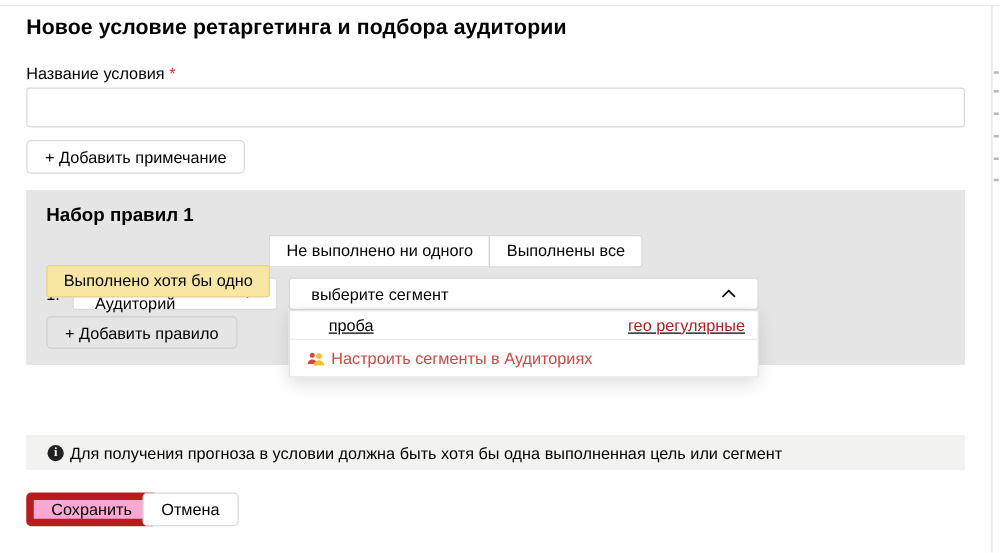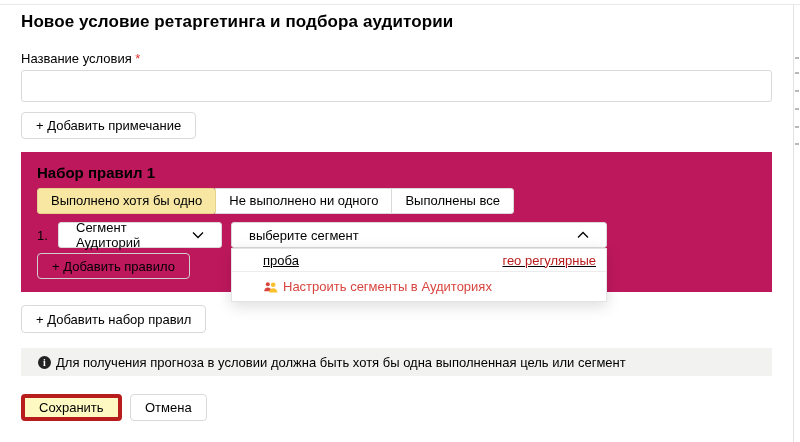--- a/index.html
+++ b/index.html
@@ -20,62 +20,62 @@
     border: 1px solid #d9d9d9; border-radius: 3px; font-size: 13px; padding: 0 10px;
     font-family: "Liberation Sans", sans-serif; outline: none; background: #fff; }
 
   .btn { display: inline-flex; align-items: center; justify-content: center;
     border: 1px solid #d9d9d9; border-radius: 4px; background: #fff;
     font-size: 13px; font-family: "Liberation Sans", sans-serif; cursor: pointer;
     padding: 0 14px; white-space: nowrap; color: #000; }
 
   .add-note-btn { position: absolute; left: 21px; top: 112px; height: 27px; }
 
-  .ruleset-panel { position: absolute; left: 21px; top: 152px; width: 751px; height: 140px; background: #be185d; }
+  .ruleset-panel { position: absolute; left: 21px; top: 152px; width: 751px; height: 140px; background: #e5e5e5; }
   .ruleset-title { position: absolute; left: 16px; top: 12px; font-size: 15px; font-weight: bold; }
 
   .tabs { position: absolute; left: 16px; top: 36px; display: flex; }
   .tab { height: 26px; line-height: 24px; padding: 0 13px; background: #fff;
     border: 1px solid #d9d9d9; margin-left: -1px; font-size: 13px; cursor: pointer; white-space: nowrap; }
   .tab:first-child { margin-left: 0; border-radius: 3px 0 0 3px; }
   .tab:last-child { border-radius: 0 3px 3px 0; }
-  .tab.selected { background: #f7e7a3; border-color: #e5d28c; position: relative; z-index: 1; border-radius: 3px; }
+  .tab.selected { background: #f7e7a3; border-color: #e5d28c; position: relative; z-index: 1; border-radius: 3px; margin-top: 24px; }
 
   .rule-row-index { position: absolute; left: 16px; top: 76px; font-size: 13px; color: #000; }
 
   .control { display: flex; align-items: center; justify-content: space-between;
     background: #fff; border: 1px solid #d9d9d9; border-radius: 3px; height: 26px;
     padding: 0 17px; font-size: 13px; cursor: pointer; }
   .type-select { position: absolute; left: 37px; top: 70px; width: 164px; }
   .segment-combobox { position: absolute; left: 210px; top: 70px; width: 376px; }
   .chev { flex: 0 0 auto; margin-left: 8px; display: inline-flex; }
 
   .add-rule-btn { position: absolute; left: 16px; top: 101px; height: 26px; background: transparent; border-color: #cfcfcd; }
 
   .dropdown-menu { position: absolute; left: 231px; top: 248px; width: 376px; background: #fff;
     border: 1px solid #e4e4e4; box-shadow: 0 4px 14px rgba(0,0,0,.14); z-index: 5; }
   .menu-option { height: 23px; display: flex; align-items: center; justify-content: space-between;
     padding: 0 10px 0 31px; border-bottom: 1px solid #ececec; cursor: pointer; text-decoration: underline; }
   .option-name { font-size: 13px; }
   .option-type { font-size: 13px; color: #b91c1c; }
-  .menu-link-row { height: 29px; display: flex; align-items: center; cursor: pointer; margin-left: 32px; }
+  .menu-link-row { height: 29px; display: flex; align-items: center; padding-left: 14px; cursor: pointer; }
   .aud-icon { width: 14px; height: 12px; margin-right: 5px; flex: 0 0 auto; }
   .menu-link-text { font-size: 13px; color: #d8453e; }
 
   .add-ruleset-btn { position: absolute; left: 21px; top: 305px; height: 28px; }
 
   .info-bar { position: absolute; left: 21px; top: 348px; width: 751px; height: 28px; background: #f2f2f0;
     display: flex; align-items: center; padding-left: 17px; }
   .info-icon { width: 13px; height: 13px; border-radius: 50%; background: #222; color: #fff;
     display: inline-flex; align-items: center; justify-content: center;
     font-size: 10px; font-weight: bold; font-family: "Liberation Serif", serif; margin-right: 5px; flex: 0 0 auto; }
   .info-text { font-size: 13px; }
 
-  .save-btn { position: absolute; left: 21px; top: 394px; height: 27px; background: #fef9c3; border: 4px solid #b91c1c; }
-  .cancel-btn { position: absolute; left: 114px; top: 394px; height: 27px; margin-left: 16px; }
+  .save-btn { position: absolute; left: 21px; top: 394px; height: 27px; background: #f9a8d4; border: 6px solid #b91c1c; }
+  .cancel-btn { position: absolute; left: 114px; top: 394px; height: 27px; }
 </style>
 </head>
 <body>
 
 <div class="page">
 
   <div class="top-line"></div>
   <div class="right-divider"></div>
   <div class="clip-frag" style="top:57px"></div>
   <div class="clip-frag" style="top:72px"></div>
@@ -140,21 +140,20 @@
         </g>
         <g fill="#fbc02d">
           <circle cx="9.2" cy="3.8" r="2.3"></circle>
           <path d="M5 11.4c0-2.3 1.9-4.2 4.2-4.2s4.2 1.9 4.2 4.2z"></path>
         </g>
       </svg>
       <span class="menu-link-text">Настроить сегменты в Аудиториях</span>
     </div>
   </div>
 
-  <button class="btn add-ruleset-btn">+ Добавить набор правил</button>
 
   <div class="info-bar">
     <span class="info-icon">i</span>
     <span class="info-text">Для получения прогноза в условии должна быть хотя бы одна выполненная цель или сегмент</span>
   </div>
 
   <button class="btn save-btn">Сохранить</button>
 
   <button class="btn cancel-btn">Отмена</button>
 

